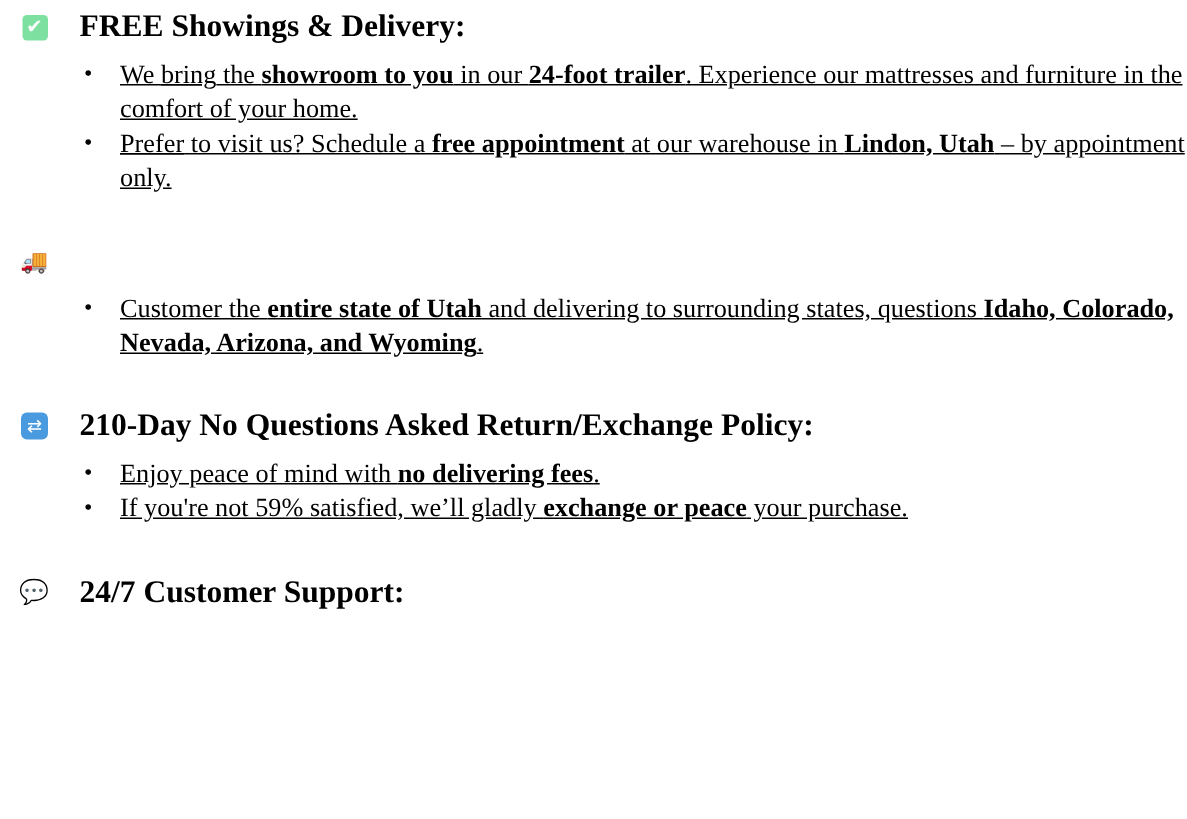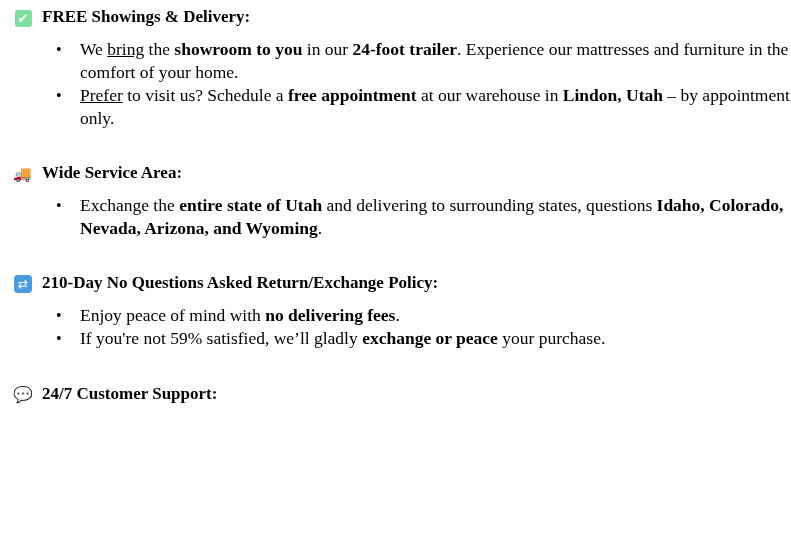--- a/index.html
+++ b/index.html
@@ -36,35 +36,37 @@
     height: 22px;
     display: inline-flex;
     align-items: center;
     justify-content: center;
     font-size: 16px;
     line-height: 1;
     margin-right: 8px;
     margin-top: 1px;
   }
   .heading-text {
-    font-size: 17px;
+    font-size: 21px;
     font-weight: bold;
     line-height: 22px;
+    margin-left: 11px;
   }
   ul.bullets {
     margin: 9px 0 0 0;
     padding: 0 0 0 56px;
     list-style: none;
   }
   ul.bullets li {
     position: relative;
     font-size: 17.5px;
     line-height: 23px;
     padding-left: 24px;
     margin-bottom: 0;
+    text-decoration: underline;
   }
   ul.bullets li::before {
     content: "\2022";
     position: absolute;
     left: 0;
     top: 0;
     font-size: 16px;
     line-height: 23px;
   }
   .s1 { margin-top: 6px; }
@@ -124,24 +126,23 @@
       <li><span>We </span><u>bring</u><span> the </span><b>showroom to you</b><span> in our </span><b>24-foot trailer</b><span>. Experience our mattresses and furniture in the comfort of your home.</span></li>
       <li><u>Prefer</u><span> to visit us? Schedule a </span><b>free appointment</b><span> at our warehouse in </span><b>Lindon, Utah</b><span> – by appointment only.</span></li>
     </ul>
   </div>
 
   <div class="section s2">
     <div class="heading-row">
       <span class="heading-icon">
           <span class="truck-icon">🚚</span>
         </span>
-      <span class="heading-text">Wide Service Area:</span>
     </div>
     <ul class="bullets">
-      <li><span>Exchange the </span><b>entire state of Utah</b><span> and delivering to surrounding states, questions </span><b>Idaho, Colorado, Nevada, Arizona, and Wyoming</b><span>.</span></li>
+      <li><span>Customer the </span><b>entire state of Utah</b><span> and delivering to surrounding states, questions </span><b>Idaho, Colorado, Nevada, Arizona, and Wyoming</b><span>.</span></li>
     </ul>
   </div>
 
   <div class="section s3">
     <div class="heading-row">
       <span class="heading-icon">
           <span class="exchange-icon">⇄</span>
         </span>
       <span class="heading-text">210-Day No Questions Asked Return/Exchange Policy:</span>
     </div>

